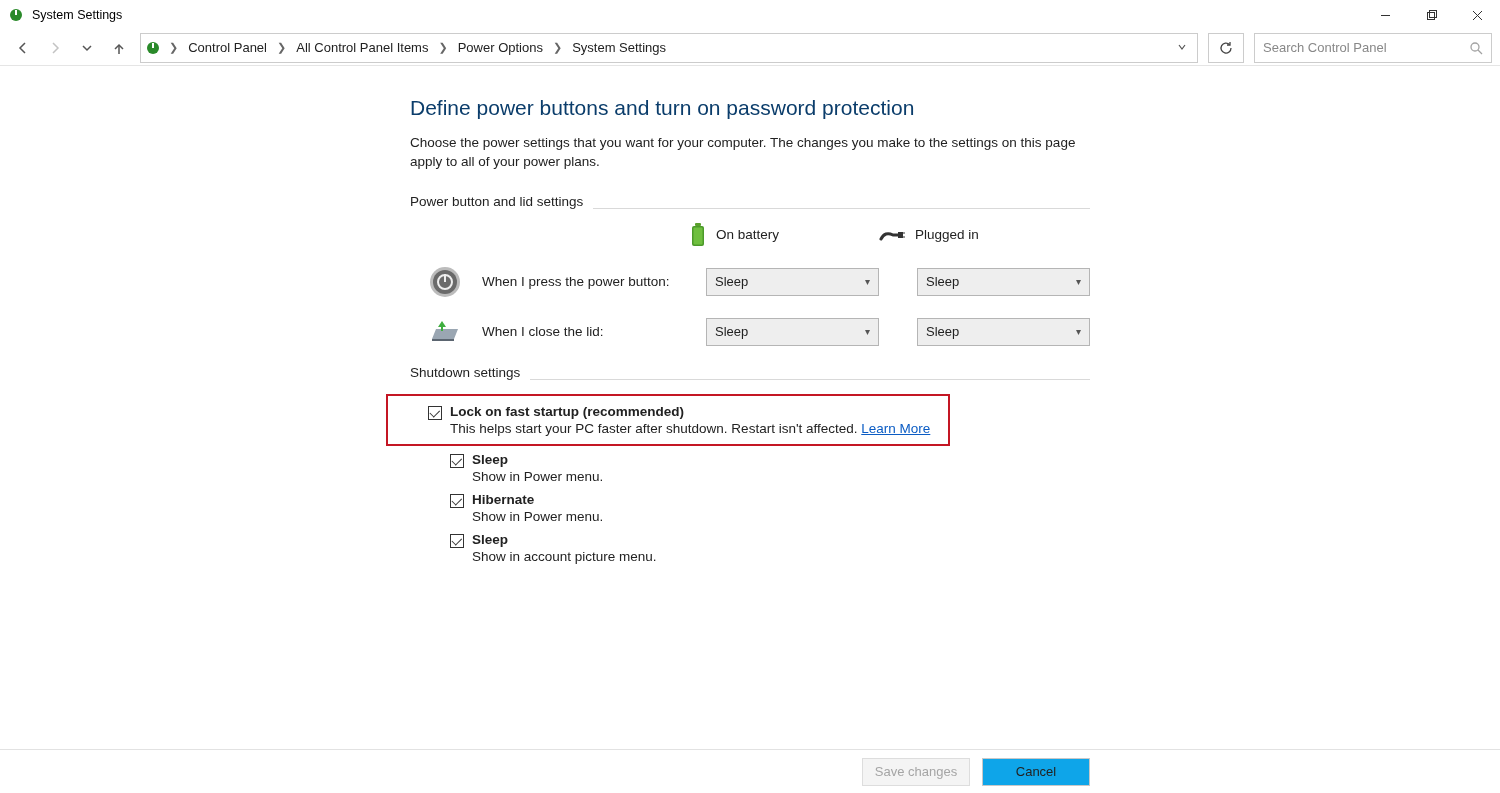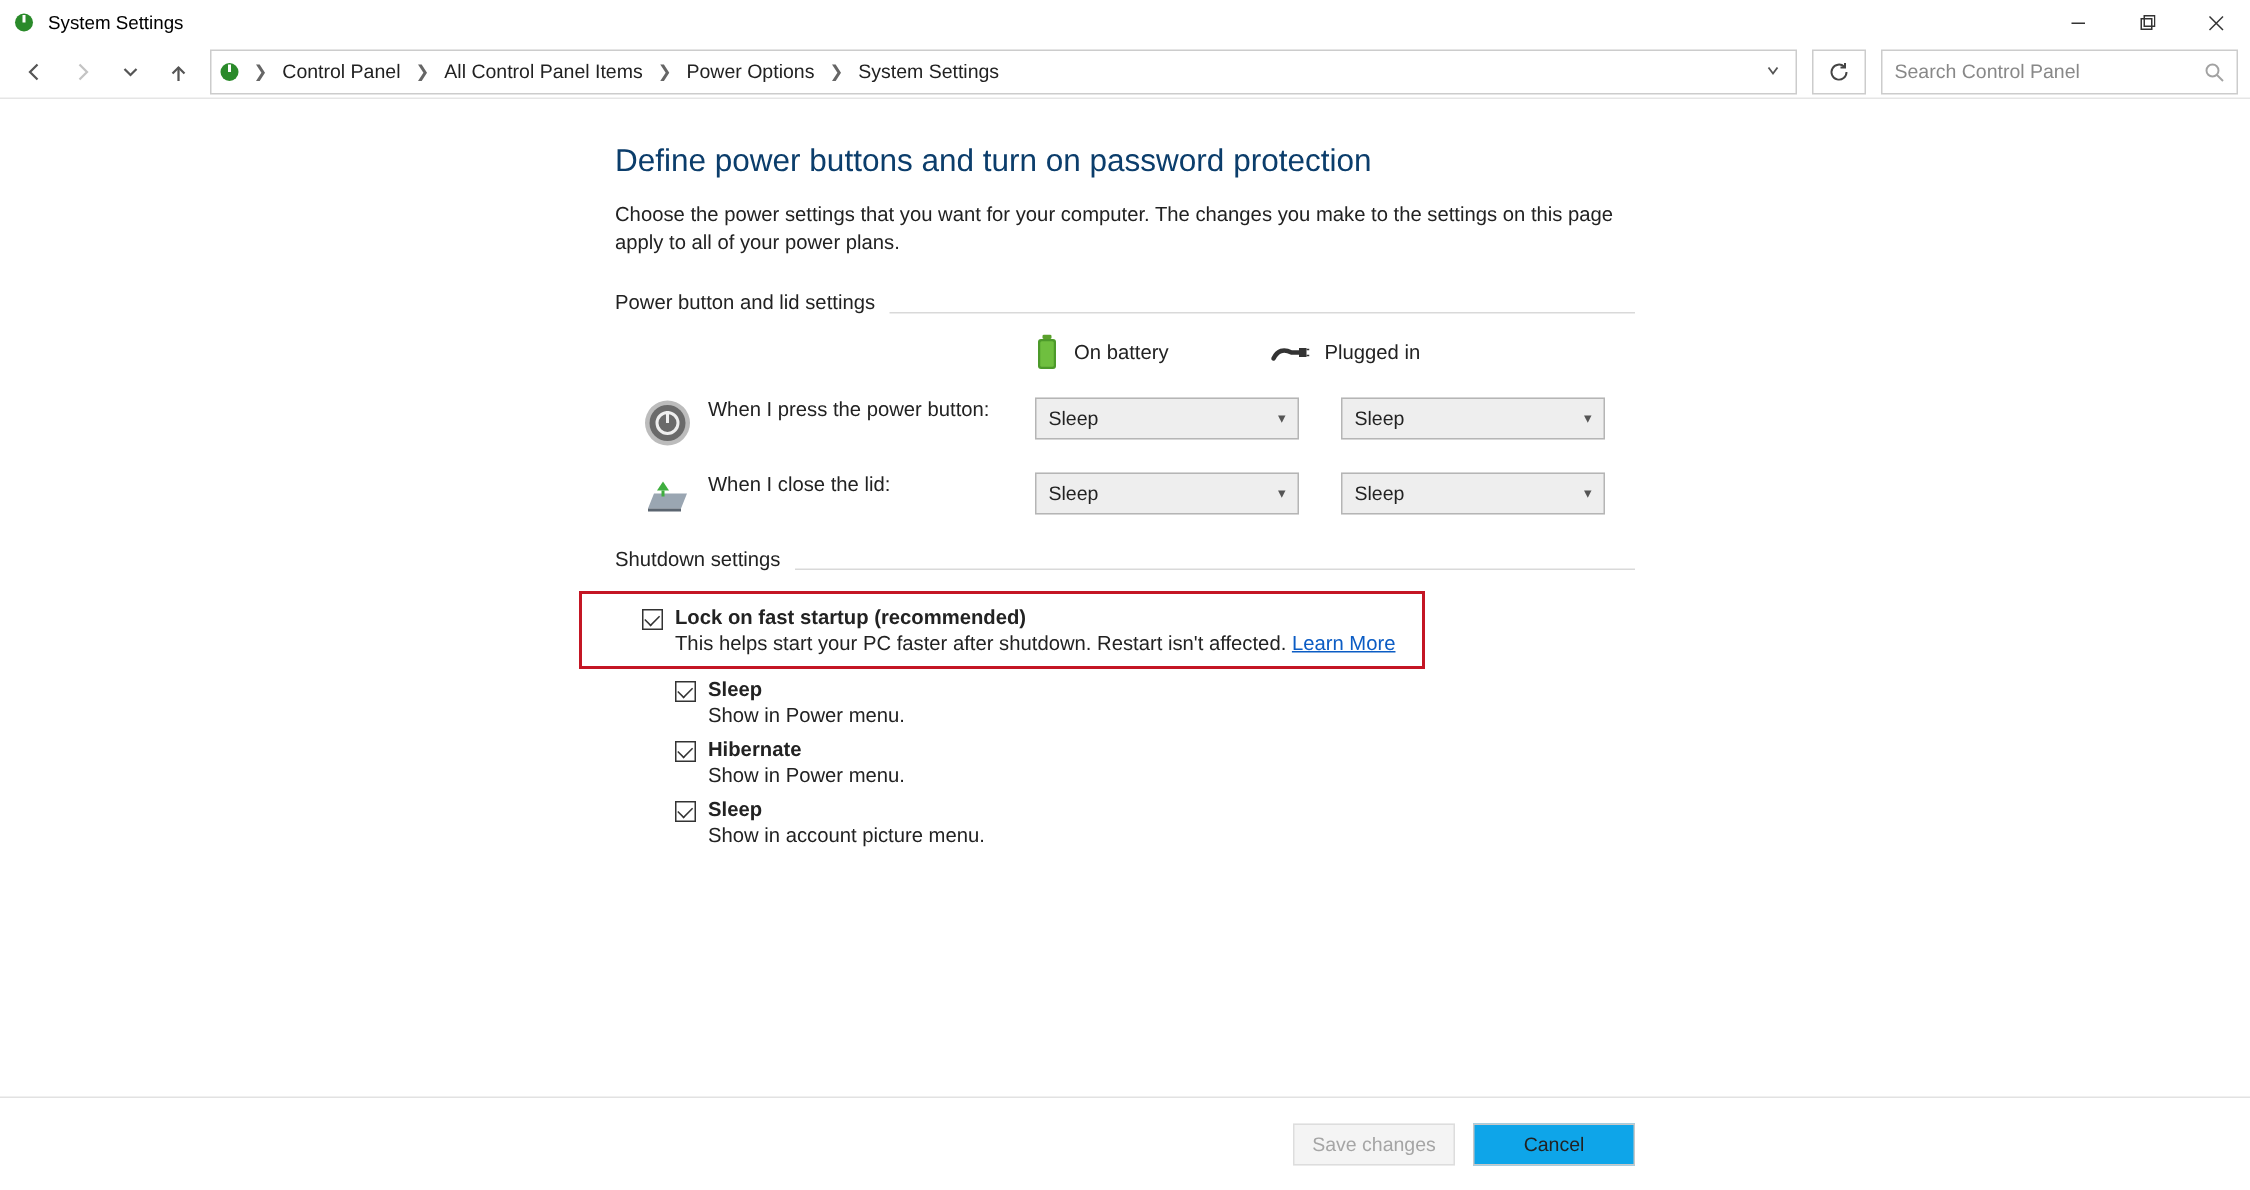--- a/index.html
+++ b/index.html
@@ -64,27 +64,27 @@
     color: #0b3d6b; font-size: 21px; font-weight: 400; margin-bottom: 14px;
   }
   .page-desc { font-size: 13.5px; line-height: 1.4; color: #222; margin-bottom: 22px; }
   .section-header {
     display: flex; align-items: flex-end; gap: 10px; font-size: 13.5px; color: #222;
     margin-bottom: 14px;
   }
   .section-header .rule { flex: 1; height: 1px; background: #d9d9d9; }
   .cols-row {
     display: flex; align-items: center;
-    padding-left: 280px; gap: 68px; margin-bottom: 18px;
+    padding-left: 280px; gap: 100px; margin-bottom: 18px;
   }
   .colhead { display: flex; align-items: center; gap: 10px; font-size: 13.5px; }
   .battery-icon { width: 16px; height: 24px; }
   .plug-icon { width: 26px; height: 16px; }
   .setting-row {
-    display: flex; gap: 10px; margin-bottom: 16px;
+    display: flex; align-items: center; gap: 20px; margin-bottom: 16px;
     padding-left: 18px;
   }
   .setting-row .icon36 { width: 34px; height: 34px; flex: 0 0 34px; }
   .setting-row .rowlabel { width: 208px; font-size: 13.5px; }
   .dropdown {
     width: 176px; height: 28px; border: 1px solid #b5b5b5; background: #eee;
     display: flex; align-items: center; justify-content: space-between;
     padding: 0 8px; font-size: 13px; color: #222;
   }
   .dropdown .dd-caret { font-size: 10px; color: #555; }
@@ -104,21 +104,21 @@
     border-bottom: 1.5px solid #333; transform: rotate(-45deg) translate(0px,-1px);
   }
   .chk-body .chk-title { font-weight: 600; font-size: 13.5px; }
   .chk-body .chk-desc { font-size: 13.5px; color: #222; padding-top: 2px; }
   .chk-body a { color: #0b5cc4; text-decoration: underline; }
   .shutdown-list { padding-left: 0px; }
   .shutdown-list .chk-row + .chk-row,
   .shutdown-list .highlight-box + .chk-row { margin-top: 4px; }
   
   .footer {
-    height: 62px; border-top: 1px solid #e2e2e2; display: flex;
+    height: 44px; border-top: 1px solid #e2e2e2; display: flex;
     align-items: center; justify-content: flex-end; padding-right: 410px; gap: 12px;
   }
   .btn {
     min-width: 108px; height: 28px; border: 1px solid #c8c8c8; background: #0ea5e9;
     display: flex; align-items: center; justify-content: center; font-size: 13px;
     color: #222;
   }
   .btn.disabled { color: #a5a5a5; background: #f4f4f4; border-color: #ddd; }
 </style>
 </head>

